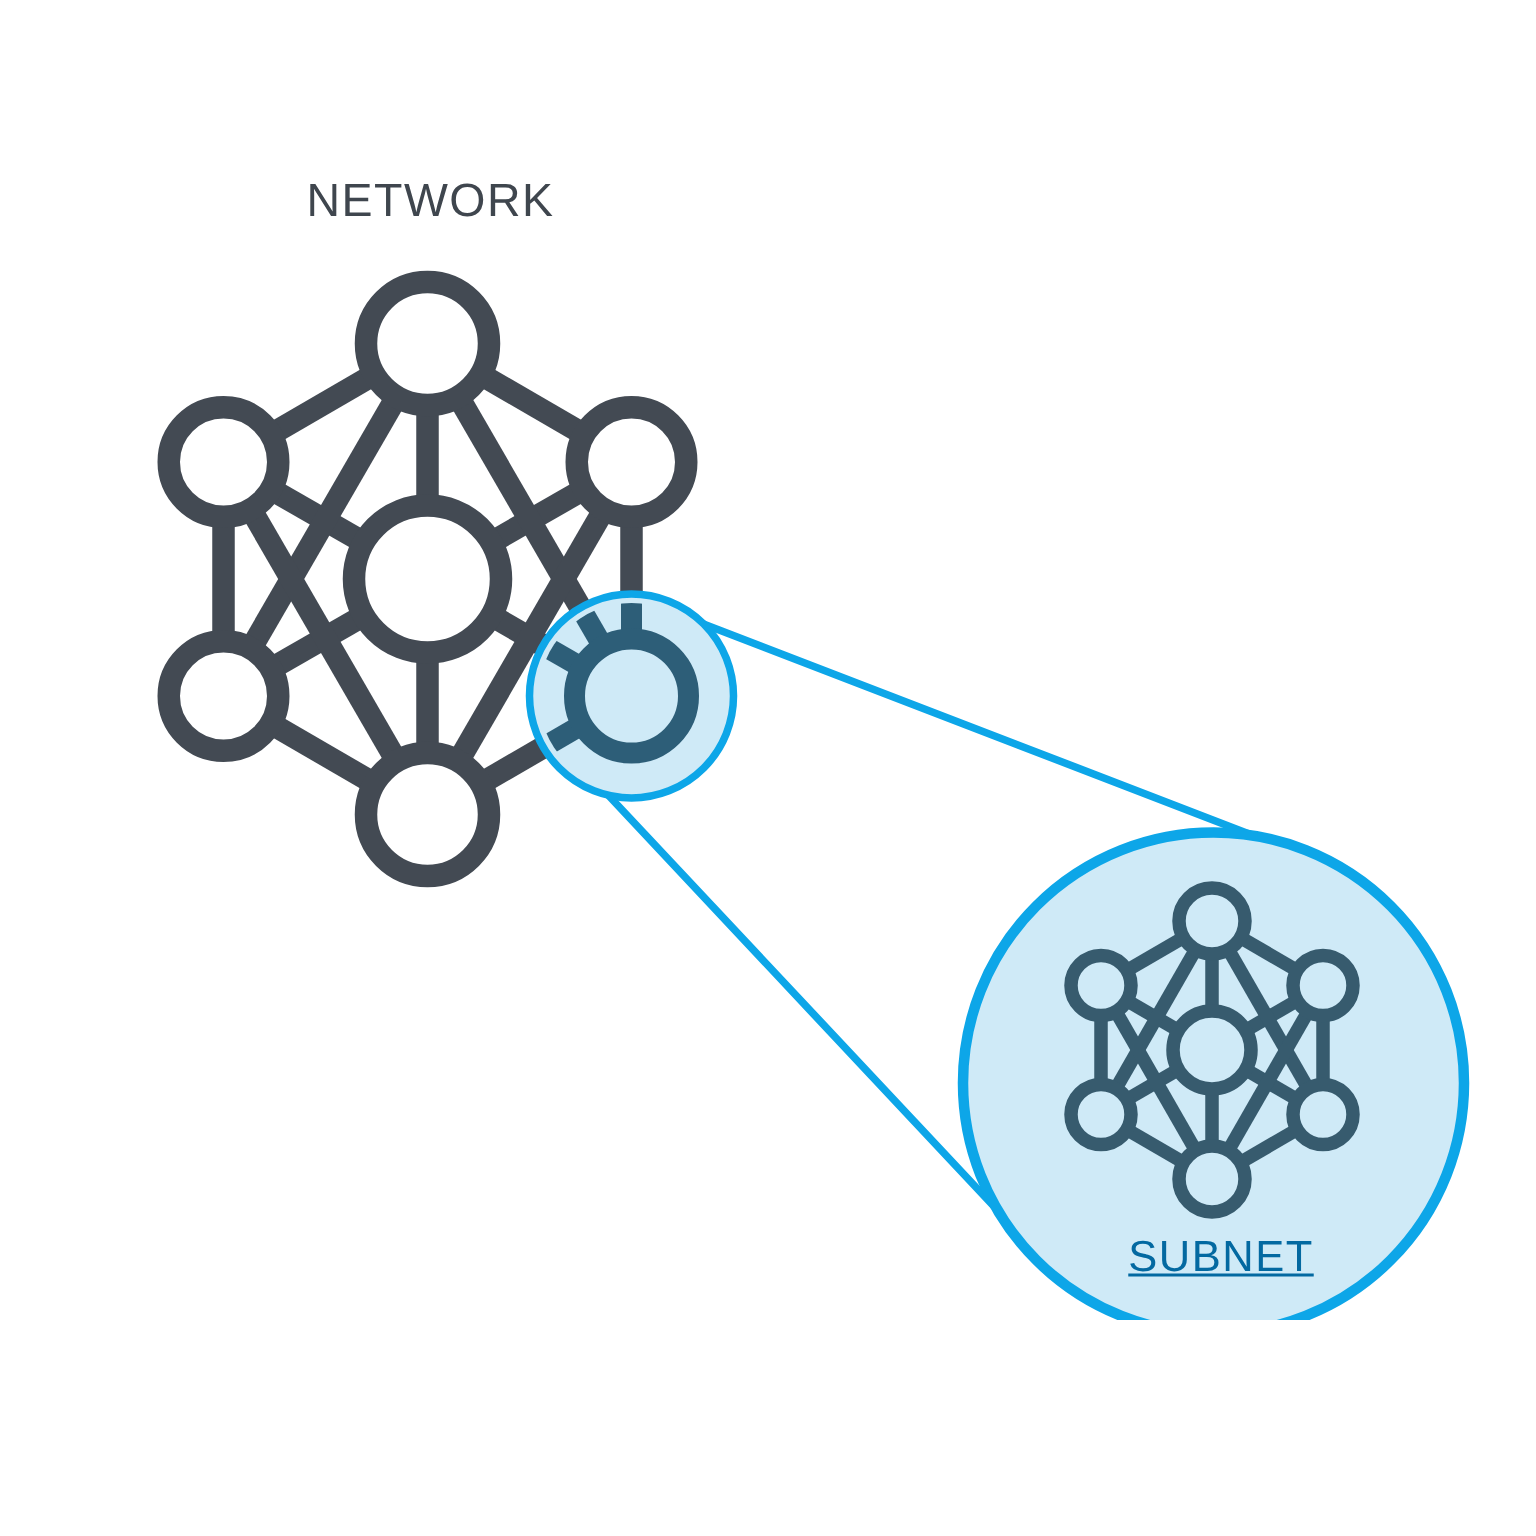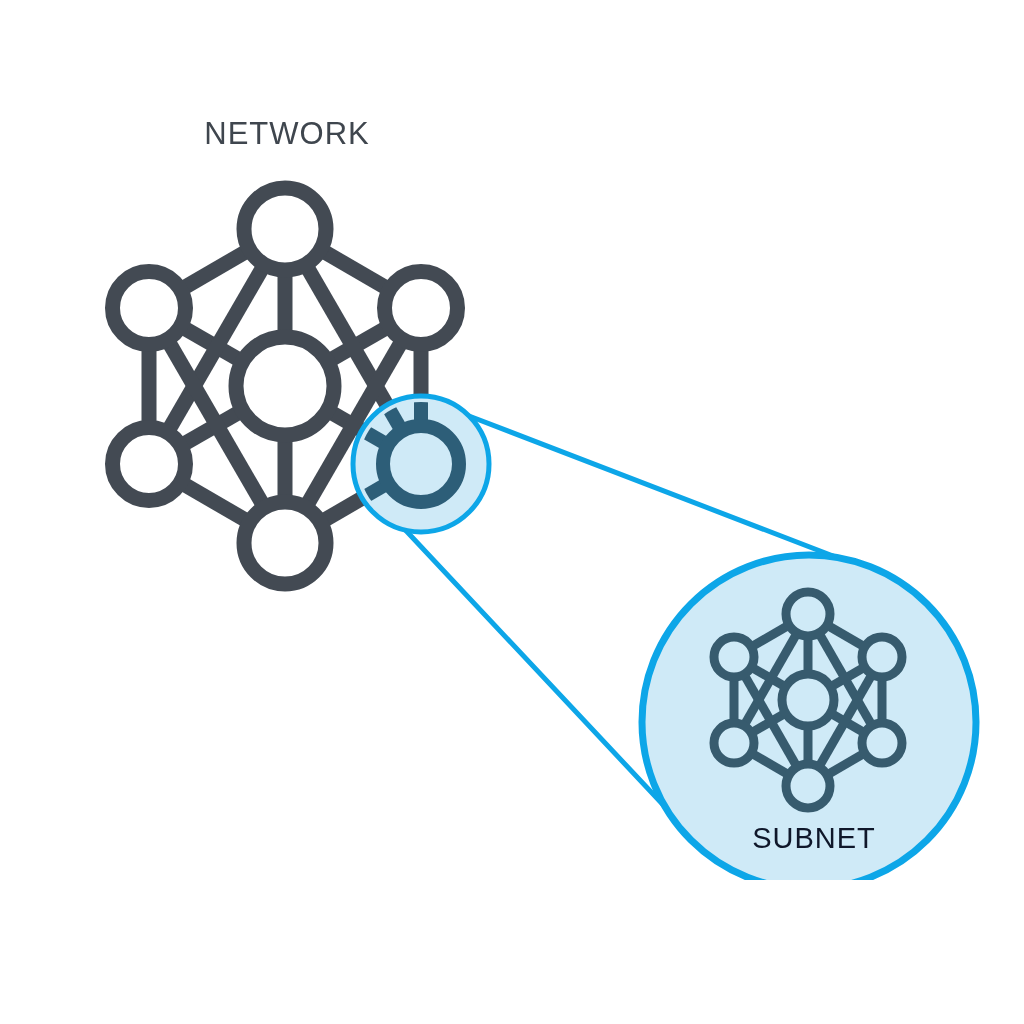--- a/index.html
+++ b/index.html
@@ -103,14 +103,14 @@
       <g clip-path="url(#hl-clip)">
         <line x1="393" y1="464" x2="393" y2="308" stroke="#2d5e78" stroke-width="14"></line>
         <line x1="393" y1="464" x2="257" y2="543" stroke="#2d5e78" stroke-width="14"></line>
         <line x1="393" y1="464" x2="257" y2="386" stroke="#2d5e78" stroke-width="14"></line>
         <line x1="393" y1="464" x2="257" y2="229" stroke="#2d5e78" stroke-width="14"></line>
       </g>
       <circle cx="393" cy="464" r="38" fill="#cfeaf7" stroke="#2d5e78" stroke-width="14"></circle>
       <circle cx="393" cy="464" r="68" fill="none" stroke="#0da6e8" stroke-width="5"></circle>
     </svg>
   <div class="label label-network" style="color: rgb(63, 70, 78);">NETWORK</div>
-  <div class="label label-subnet" style="color: #0f172a;">SUBNET</div>
+  <div class="label label-subnet" style="color: #0369a1; text-decoration: underline;">SUBNET</div>
 </div>
 
 </body></html>

